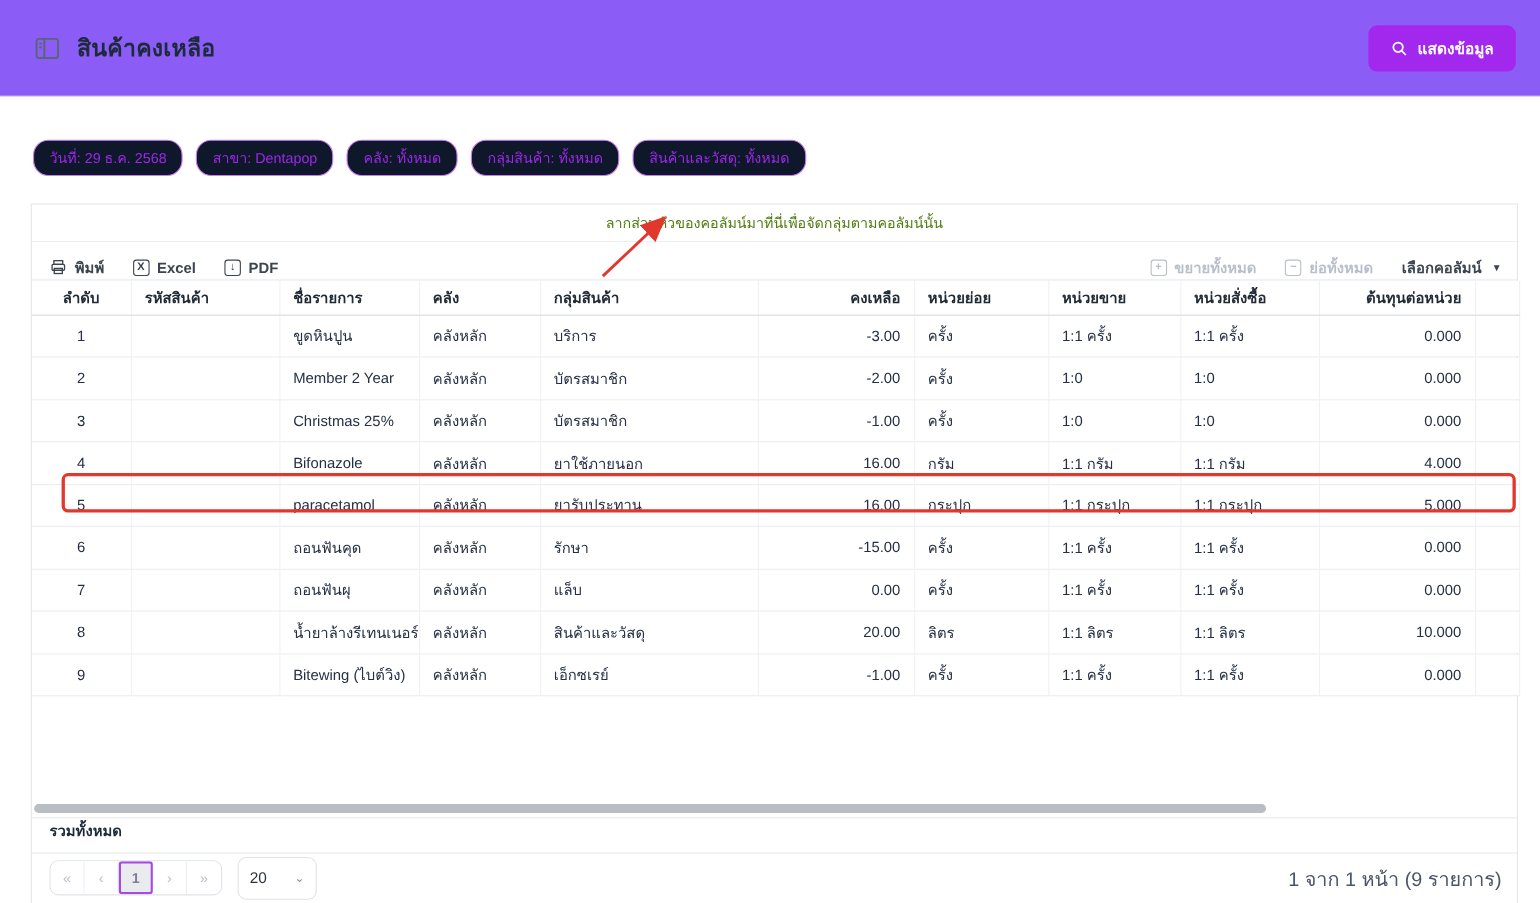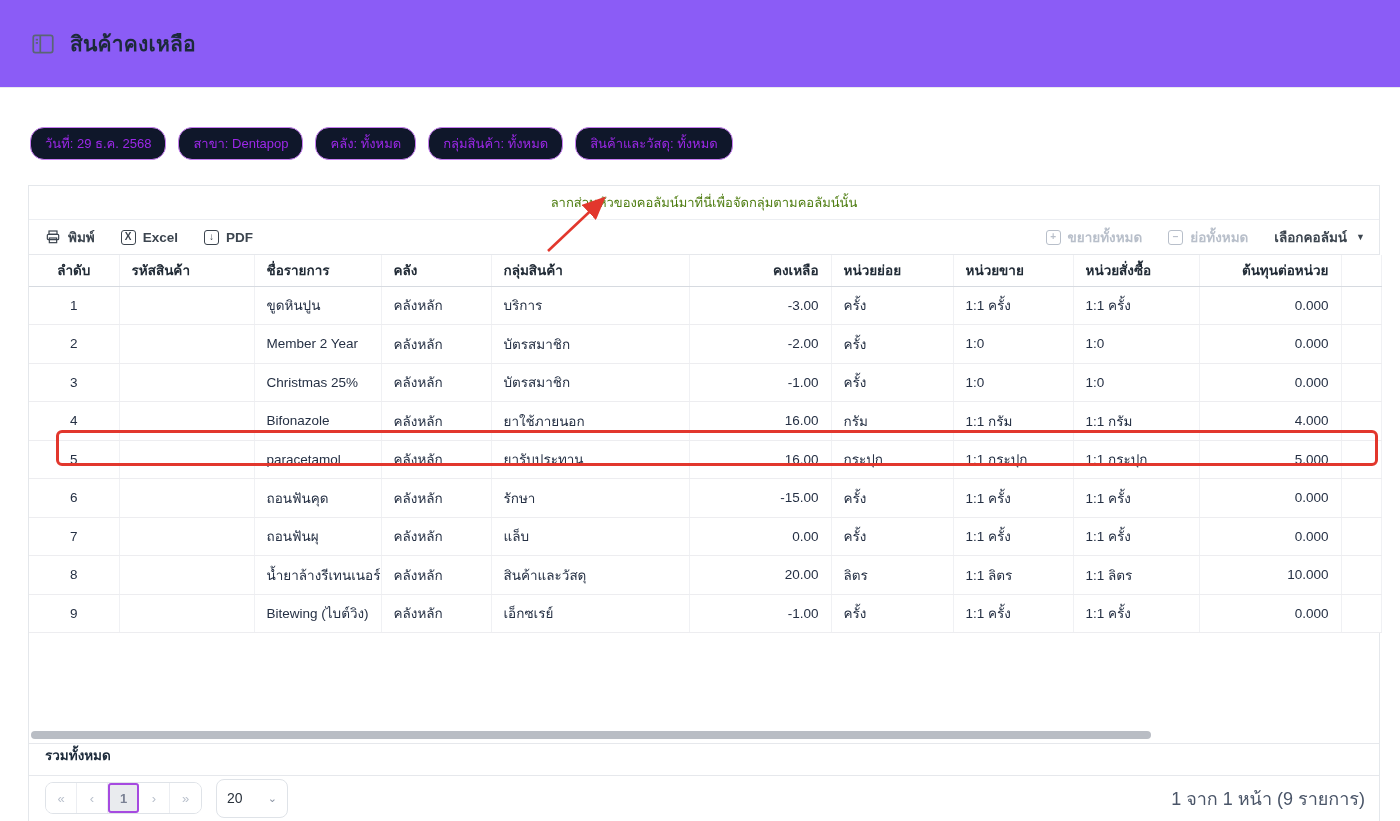--- a/index.html
+++ b/index.html
@@ -20,21 +20,21 @@
   .filters { display: flex; gap: 12px; margin: 39px 0 0 30px; }
   .chip { border: 1.5px solid #c77df2; color: #9c28e8; border-radius: 14px; padding: 5px 14px;
     font-size: 13px; background: #0f172a; cursor: pointer; white-space: nowrap; font-family: inherit; }
 
   
   .card { position: relative; margin: 25px 20px 0 28px; width: 1352px; height: 637px;
     border: 1px solid #e4e7eb; background: #fff; }
   .group-hint-row { height: 34px; display: flex; align-items: center; justify-content: center;
     border-bottom: 1px solid #eceef2; }
   .group-hint { color: #4d7c0f; font-size: 13px; }
-  .toolbar { height: 35px; display: flex; align-items: center; justify-content: space-between;
+  .toolbar { height: 35px; display: flex; align-items: flex-end; justify-content: space-between;
     padding: 0 14px 0 16px; border-bottom: 1px solid #e6e8ec; }
   .tb-left, .tb-right { display: flex; align-items: center; gap: 26px; }
   .tb-btn { display: flex; align-items: center; gap: 7px; background: none; border: none;
     font-size: 13.5px; color: #3c454f; cursor: pointer; font-family: inherit; font-weight: bold; }
   .tb-btn.disabled { color: #b8bfca; cursor: default; }
   .tb-btn .caret { font-size: 9px; margin-left: 2px; }
   .mini-box { display: inline-flex; align-items: center; justify-content: center; width: 15px;
     height: 15px; border: 1.4px solid currentColor; border-radius: 3px; font-size: 10px;
     font-weight: bold; line-height: 1; }
 
@@ -84,20 +84,29 @@
     <span class="panel-icon">
       <svg width="26" height="26" viewBox="0 0 24 24" fill="none" stroke="#5a6574" stroke-width="1.6">
         <rect x="3" y="4" width="18" height="16" rx="2"></rect>
         <line x1="9.5" y1="4" x2="9.5" y2="20"></line>
         <line x1="5.3" y1="8" x2="7.4" y2="8"></line>
         <line x1="5.3" y1="11" x2="7.4" y2="11"></line>
       </svg>
     </span>
     <h1 class="page-title">สินค้าคงเหลือ</h1>
   </div>
+  <button class="show-data-btn">
+    <span>
+      <svg width="16" height="16" viewBox="0 0 24 24" fill="none" stroke="#fff" stroke-width="2.4">
+        <circle cx="10.5" cy="10.5" r="6.5"></circle>
+          <line x1="15.5" y1="15.5" x2="21" y2="21"></line>
+      </svg>
+    </span>
+    <span>แสดงข้อมูล</span>
+  </button>
 </header>
 
 <div class="filters">
   <button class="chip">วันที่: 29 ธ.ค. 2568</button>
   <button class="chip">สาขา: Dentapop</button>
   <button class="chip">คลัง: ทั้งหมด</button>
   <button class="chip">กลุ่มสินค้า: ทั้งหมด</button>
   <button class="chip">สินค้าและวัสดุ: ทั้งหมด</button>
 </div>
 

